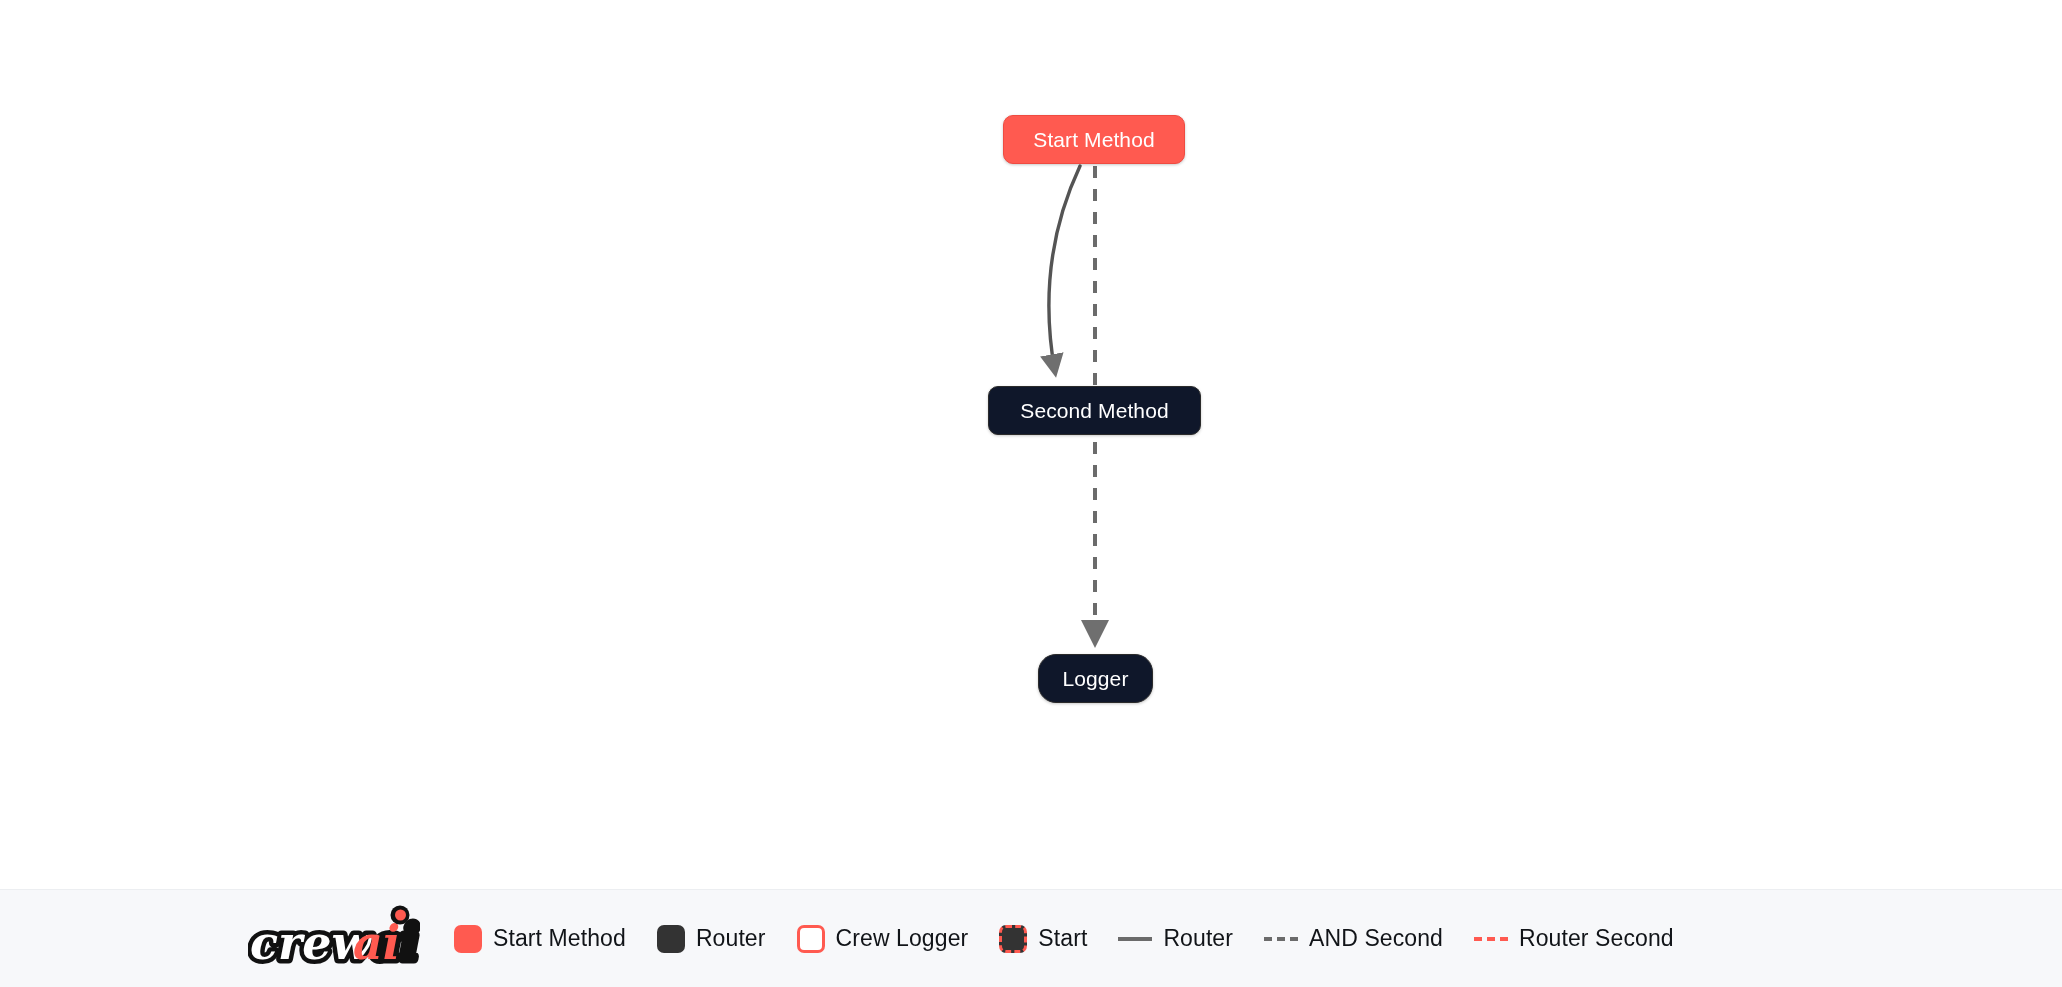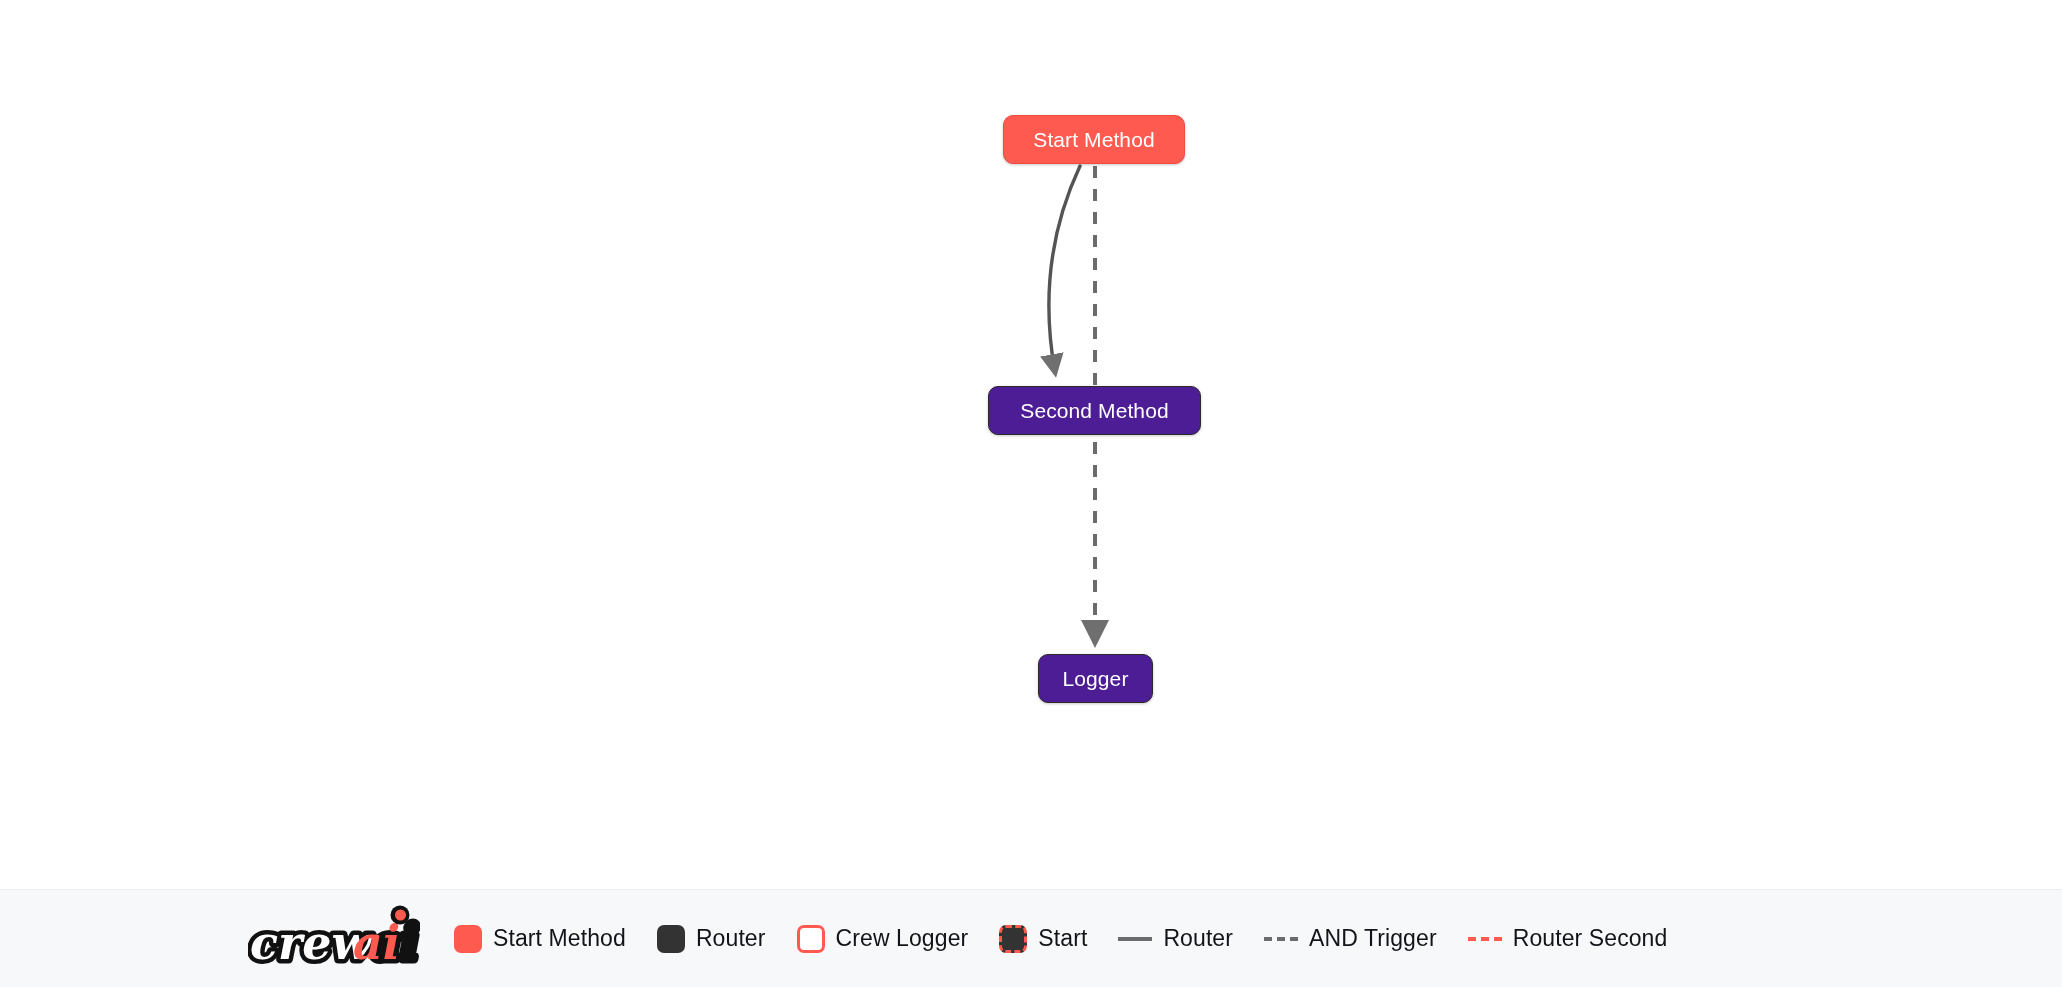--- a/index.html
+++ b/index.html
@@ -43,21 +43,21 @@
     color: #ffffff;
     white-space: nowrap;
     box-shadow: 0 1px 3px rgba(0,0,0,0.22);
     z-index: 5;
   }
   .node-start {
     background: #FF5A50;
     border: 1px solid #ef4b41;
   }
   .node-method {
-    background: #4c1d95;
+    background: #0f172a;
     border: 1px solid #2b2b2b;
   }
 
   
   #legend-bar {
     position: absolute;
     left: 0;
     top: 889px;
     width: 2062px;
     height: 98px;
@@ -141,21 +141,21 @@
   </svg>
 
   <div class="node node-start" style="left:1003px; top:115px; width:182px; height:49px;">
     <span>Start Method</span>
   </div>
 
   <div class="node node-method" style="left:988px; top:386px; width:213px; height:49px;">
     <span>Second Method</span>
   </div>
 
-  <div class="node node-method" style="left:1038px; top:654px; width:115px; height:49px;">
+  <div class="node node-method" style="left:1038px; top:654px; width:115px; height:49px;border-radius:18px;">
     <span>Logger</span>
   </div>
 </div>
 
 <div id="legend-bar">
   <div id="legend-inner">
 
     <svg id="brand-logo" viewBox="0 0 172 76">
       <g transform="translate(2,58)">
         <text x="0" y="0" font-family="'DejaVu Serif', serif" font-size="46" font-weight="bold" font-style="italic" stroke="#111111" stroke-width="9" stroke-linejoin="round" fill="none">crewai</text>
@@ -186,21 +186,21 @@
       <span class="legend-label">Start</span>
     </div>
 
     <div class="legend-item">
       <span class="line-swatch ln-trigger"></span>
       <span class="legend-label">Router</span>
     </div>
 
     <div class="legend-item">
       <span class="line-swatch ln-and"></span>
-      <span class="legend-label">AND Trigger</span>
+      <span class="legend-label">AND Second</span>
     </div>
 
     <div class="legend-item">
       <span class="line-swatch ln-router"></span>
       <span class="legend-label">Router Second</span>
     </div>
 
   </div>
 </div>
 

